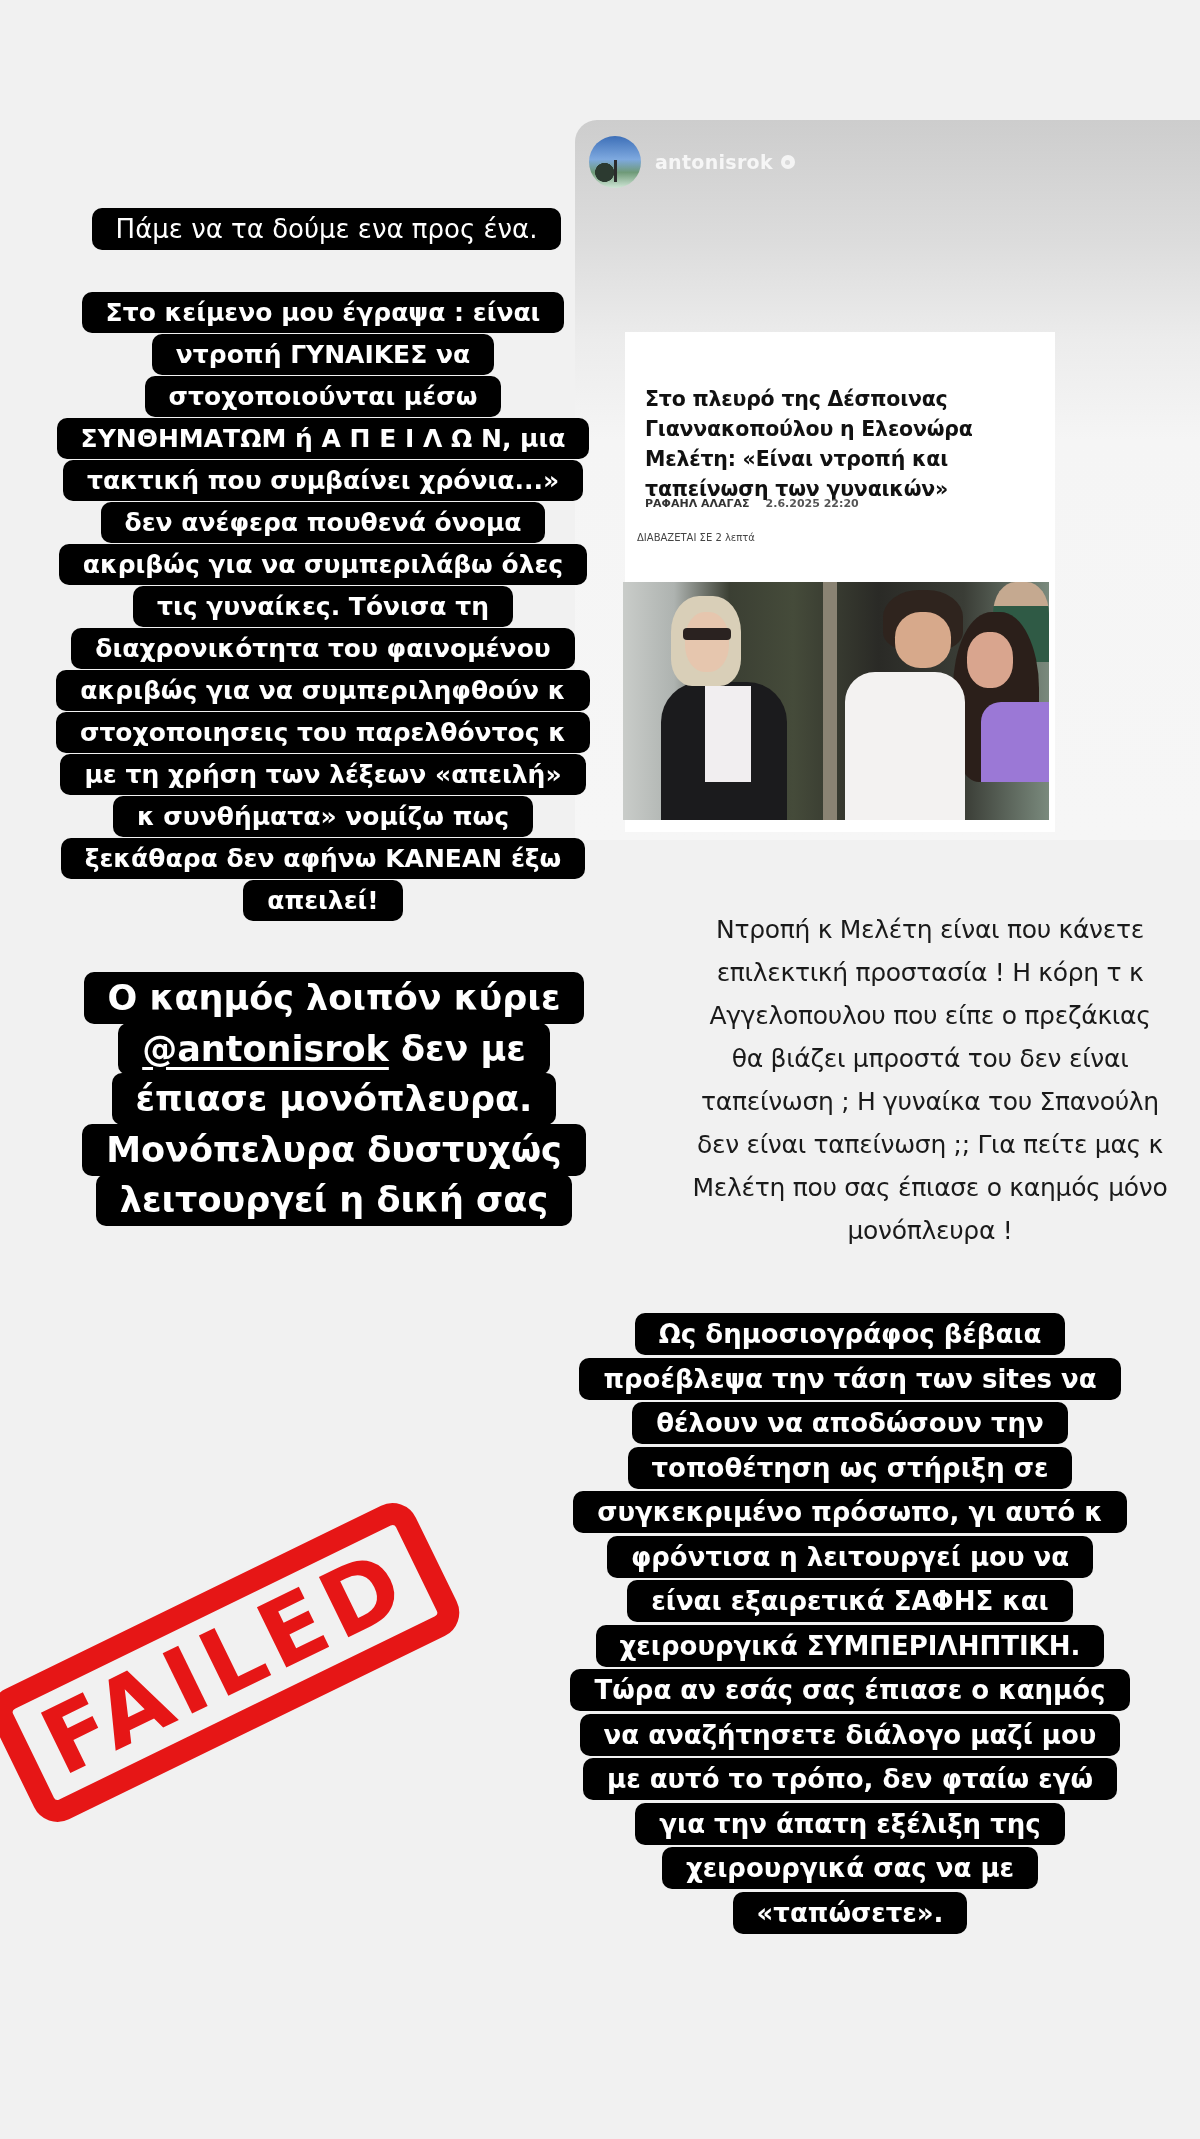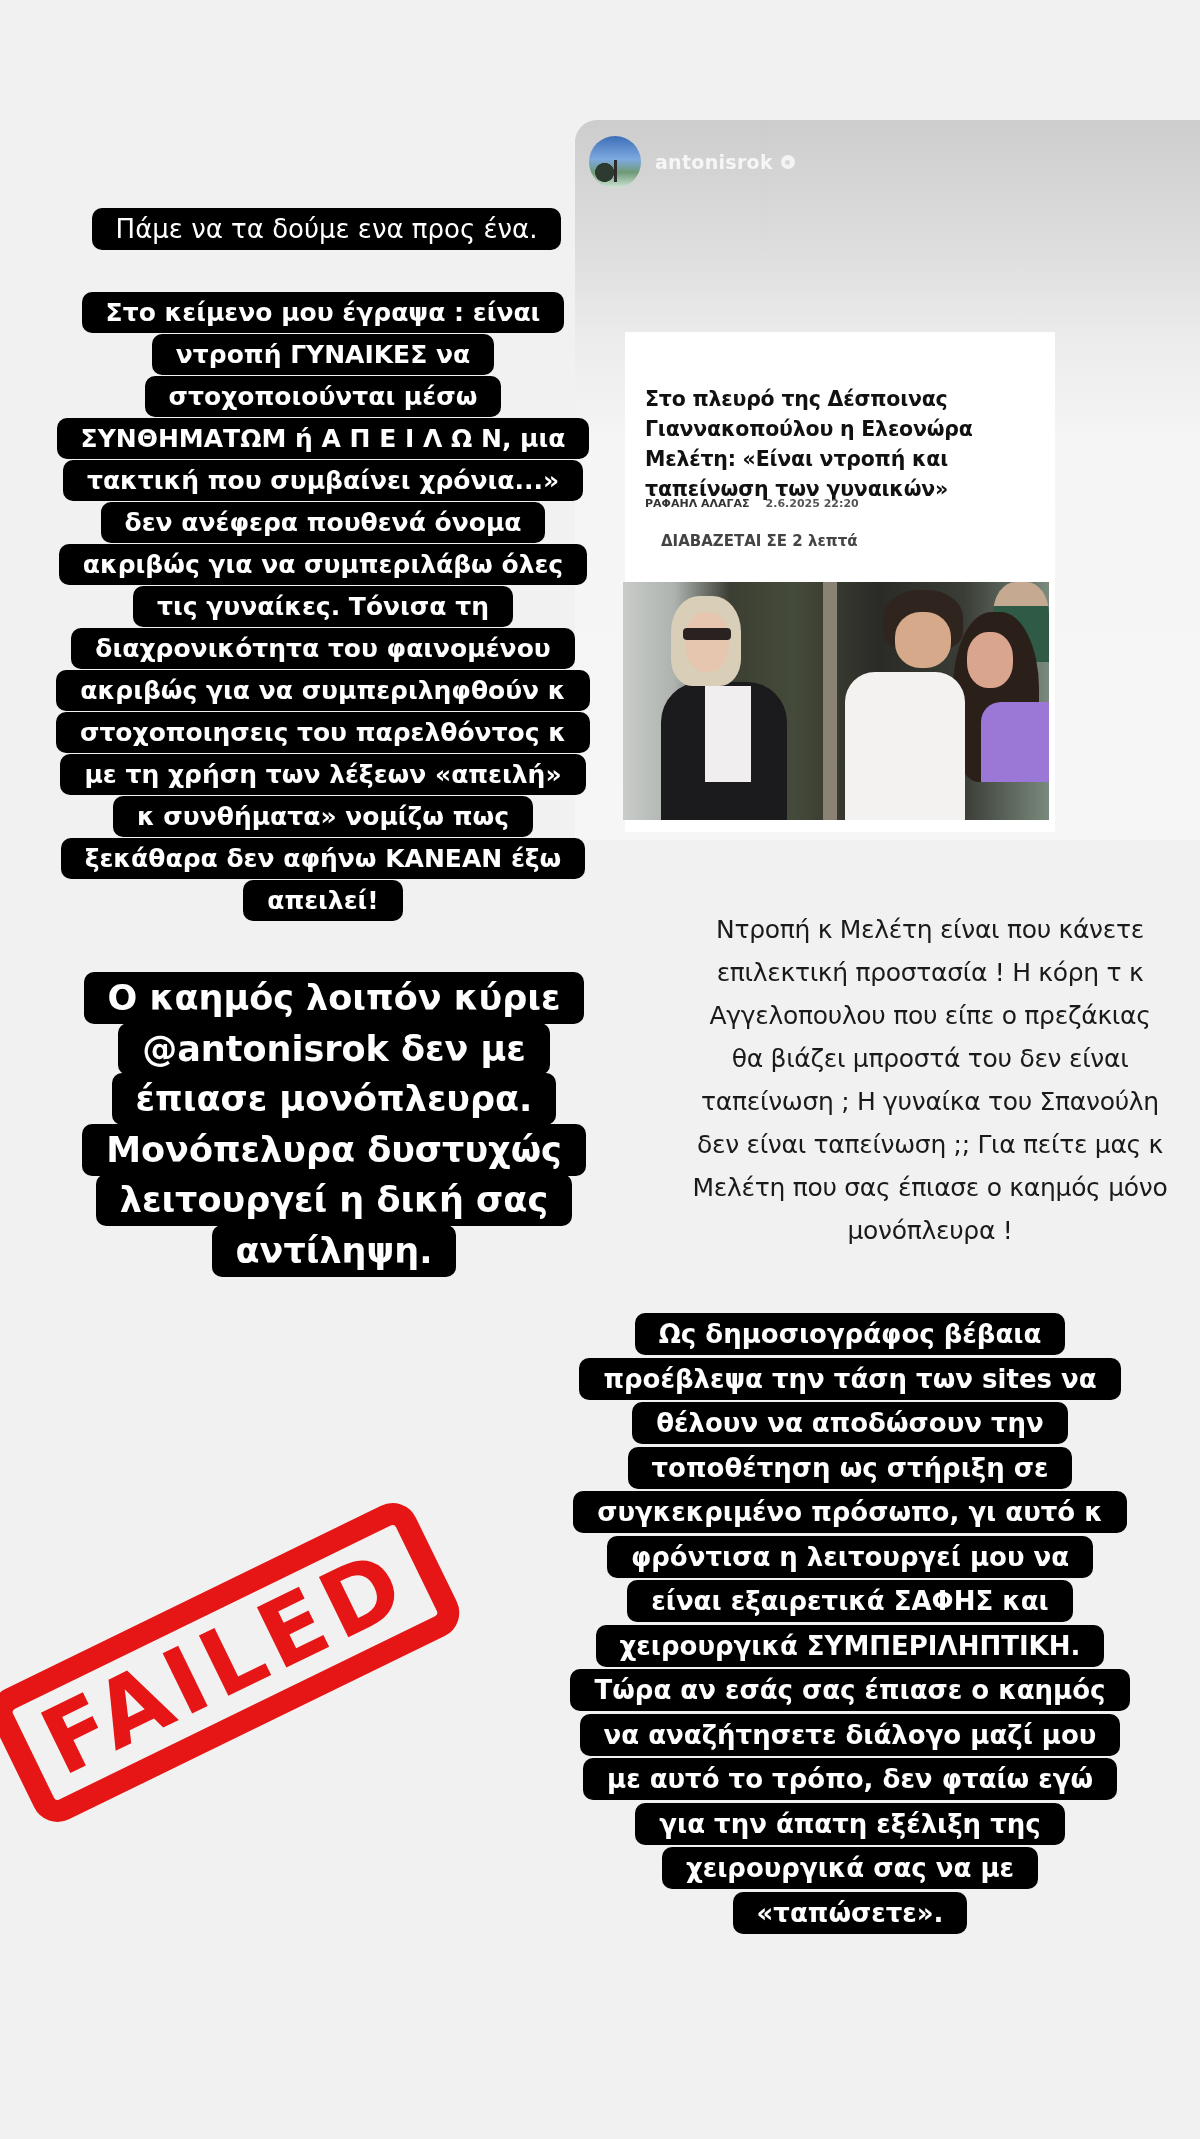--- a/index.html
+++ b/index.html
@@ -108,24 +108,24 @@
     color: #333;
     display: flex;
     gap: 16px;
   }
   .article-meta .date {
     color: #555;
     font-weight: bold;
   }
   .article-readtime {
     position: absolute;
-    left: 36px;
+    left: 12px;
     top: 200px;
-    font-size: 15px;
-    font-weight: bold;
+    font-size: 10px;
+    font-weight: normal;
     color: #444;
   }
 
   .photo {
     position: absolute;
     left: 623px;
     top: 582px;
     width: 426px;
     height: 238px;
     overflow: hidden;
@@ -391,25 +391,24 @@
   <div class="line-wrap"><span class="line">ακριβώς για να συμπεριληφθούν κ</span></div>
   <div class="line-wrap"><span class="line">στοχοποιησεις του παρελθόντος  κ</span></div>
   <div class="line-wrap"><span class="line">με τη χρήση  των λέξεων «απειλή»</span></div>
   <div class="line-wrap"><span class="line">κ συνθήματα» νομίζω πως</span></div>
   <div class="line-wrap"><span class="line">ξεκάθαρα  δεν αφήνω ΚΑΝΕΑΝ έξω</span></div>
   <div class="line-wrap"><span class="line">απειλεί!</span></div>
 </div>
 
 <div class="hl-block reply-block">
   <div class="line-wrap"><span class="line">Ο καημός λοιπόν κύριε</span></div>
-  <div class="line-wrap"><span class="line"><span class="mention" style="text-underline-offset: 6px;">@antonisrok</span><span> δεν με</span></span></div>
+  <div class="line-wrap"><span class="line"><span class="mention" style="text-decoration: underline; text-underline-offset: 6px;">@antonisrok</span><span> δεν με</span></span></div>
   <div class="line-wrap"><span class="line">έπιασε μονόπλευρα.</span></div>
   <div class="line-wrap"><span class="line">Μονόπελυρα δυστυχώς</span></div>
   <div class="line-wrap"><span class="line">λειτουργεί η δική σας</span></div>
-  <div class="line-wrap"><span class="line">αντίληψη.</span></div>
 </div>
 
 <div class="quote-text">
   <div>Ντροπή κ Μελέτη είναι που κάνετε</div>
   <div>επιλεκτική προστασία ! Η κόρη τ κ</div>
   <div>Αγγελοπουλου  που είπε ο πρεζάκιας</div>
   <div>θα βιάζει μπροστά του δεν είναι</div>
   <div>ταπείνωση ; Η γυναίκα του Σπανούλη</div>
   <div>δεν είναι ταπείνωση ;;  Για πείτε μας κ</div>
   <div>Μελέτη που σας έπιασε ο καημός μόνο</div>

